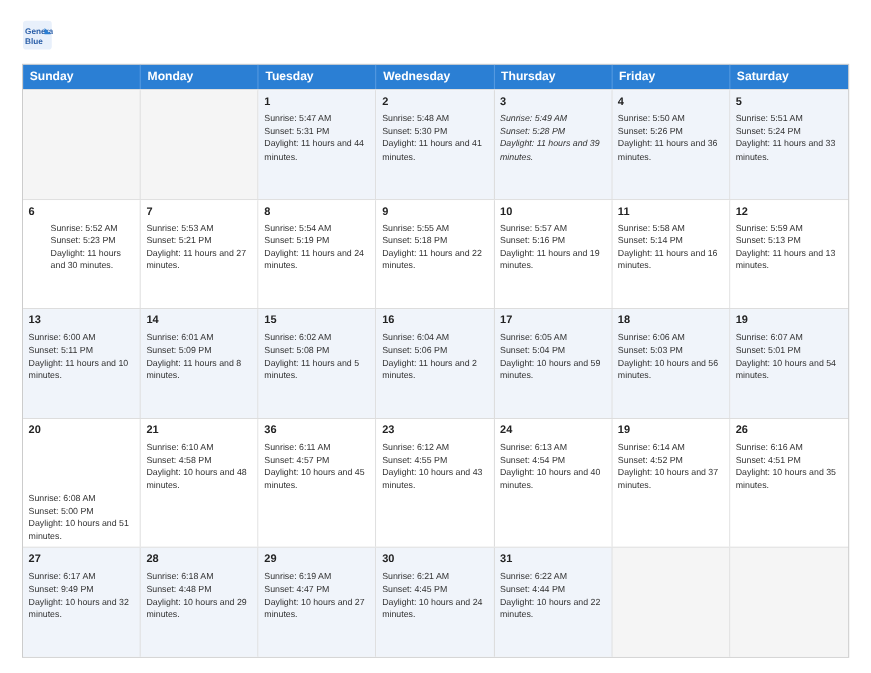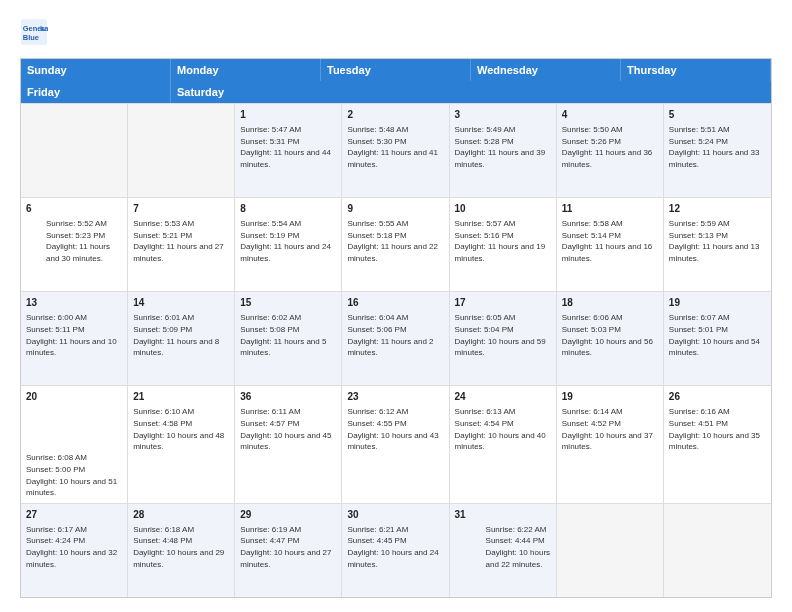--- a/index.html
+++ b/index.html
@@ -53,21 +53,21 @@
       margin-top: 2px;
     }
     .calendar {
       flex: 1;
       display: flex;
       flex-direction: column;
       border: 1px solid #ccc;
     }
     .cal-header {
       display: grid;
-      grid-template-columns: repeat(5, 1fr);
+      grid-template-columns: repeat(7, 1fr);
       background: #2b7fd4;
     }
     .cal-header-cell {
       color: #fff;
       font-size: 11px;
       font-weight: bold;
       padding: 5px 6px;
       border-right: 1px solid #5599e0;
       text-align: left;
     }
@@ -152,21 +152,21 @@
 Daylight: 11 hours and 44 minutes.</div>
           </div>
           <div class="cal-cell alt-row">
             <span class="day-num">2</span>
             <div class="cell-text" style="white-space: pre-line;">Sunrise: 5:48 AM
 Sunset: 5:30 PM
 Daylight: 11 hours and 41 minutes.</div>
           </div>
           <div class="cal-cell alt-row">
             <span class="day-num">3</span>
-            <div class="cell-text" style="white-space: pre-line;">Sunrise: 5:49 AM
+            <div class="cell-text" style="white-space: pre-line; font-style: italic;">Sunrise: 5:49 AM
 Sunset: 5:28 PM
 Daylight: 11 hours and 39 minutes.</div>
           </div>
           <div class="cal-cell alt-row">
             <span class="day-num">4</span>
             <div class="cell-text" style="white-space: pre-line;">Sunrise: 5:50 AM
 Sunset: 5:26 PM
 Daylight: 11 hours and 36 minutes.</div>
           </div>
           <div class="cal-cell alt-row">
@@ -305,21 +305,21 @@
             <span class="day-num">26</span>
             <div class="cell-text" style="white-space: pre-line;">Sunrise: 6:16 AM
 Sunset: 4:51 PM
 Daylight: 10 hours and 35 minutes.</div>
           </div>
         </div>
         <div class="cal-row">
           <div class="cal-cell alt-row">
             <span class="day-num">27</span>
             <div class="cell-text" style="white-space: pre-line;">Sunrise: 6:17 AM
-Sunset: 4:24 PM
+Sunset: 9:49 PM
 Daylight: 10 hours and 32 minutes.</div>
           </div>
           <div class="cal-cell alt-row">
             <span class="day-num">28</span>
             <div class="cell-text" style="white-space: pre-line;">Sunrise: 6:18 AM
 Sunset: 4:48 PM
 Daylight: 10 hours and 29 minutes.</div>
           </div>
           <div class="cal-cell alt-row">
             <span class="day-num">29</span>
@@ -328,21 +328,21 @@
 Daylight: 10 hours and 27 minutes.</div>
           </div>
           <div class="cal-cell alt-row">
             <span class="day-num">30</span>
             <div class="cell-text" style="white-space: pre-line;">Sunrise: 6:21 AM
 Sunset: 4:45 PM
 Daylight: 10 hours and 24 minutes.</div>
           </div>
           <div class="cal-cell alt-row">
             <span class="day-num">31</span>
-            <div class="cell-text" style="white-space: pre-line; margin-left: 31px;">Sunrise: 6:22 AM
+            <div class="cell-text" style="white-space: pre-line;">Sunrise: 6:22 AM
 Sunset: 4:44 PM
 Daylight: 10 hours and 22 minutes.</div>
           </div>
           <div class="cal-cell empty"></div>
           <div class="cal-cell empty"></div>
         </div>
       </div>
   </div>
 </div>
 

